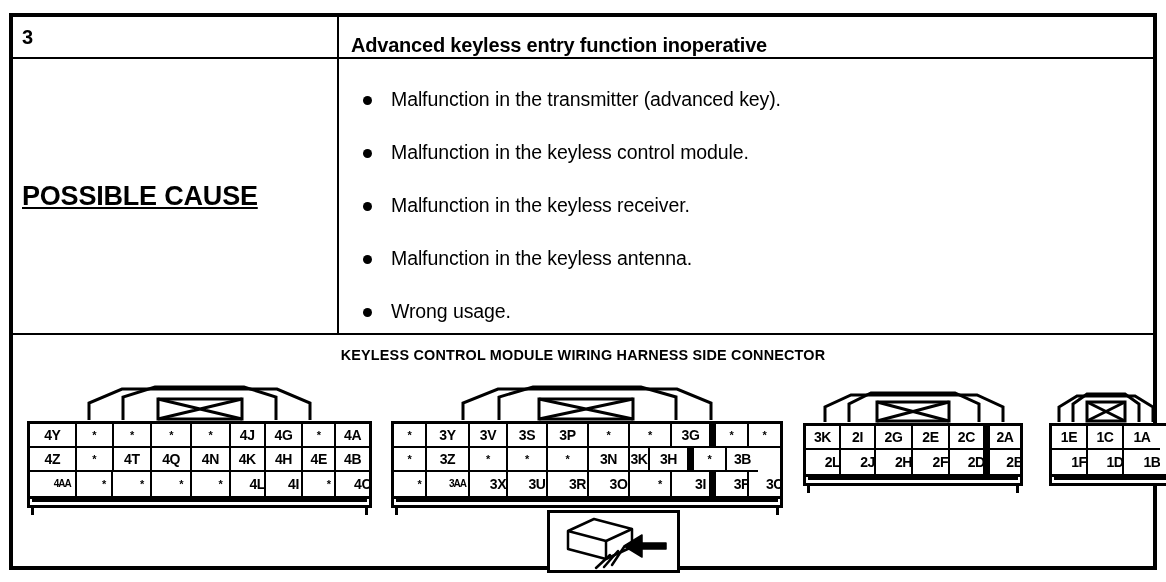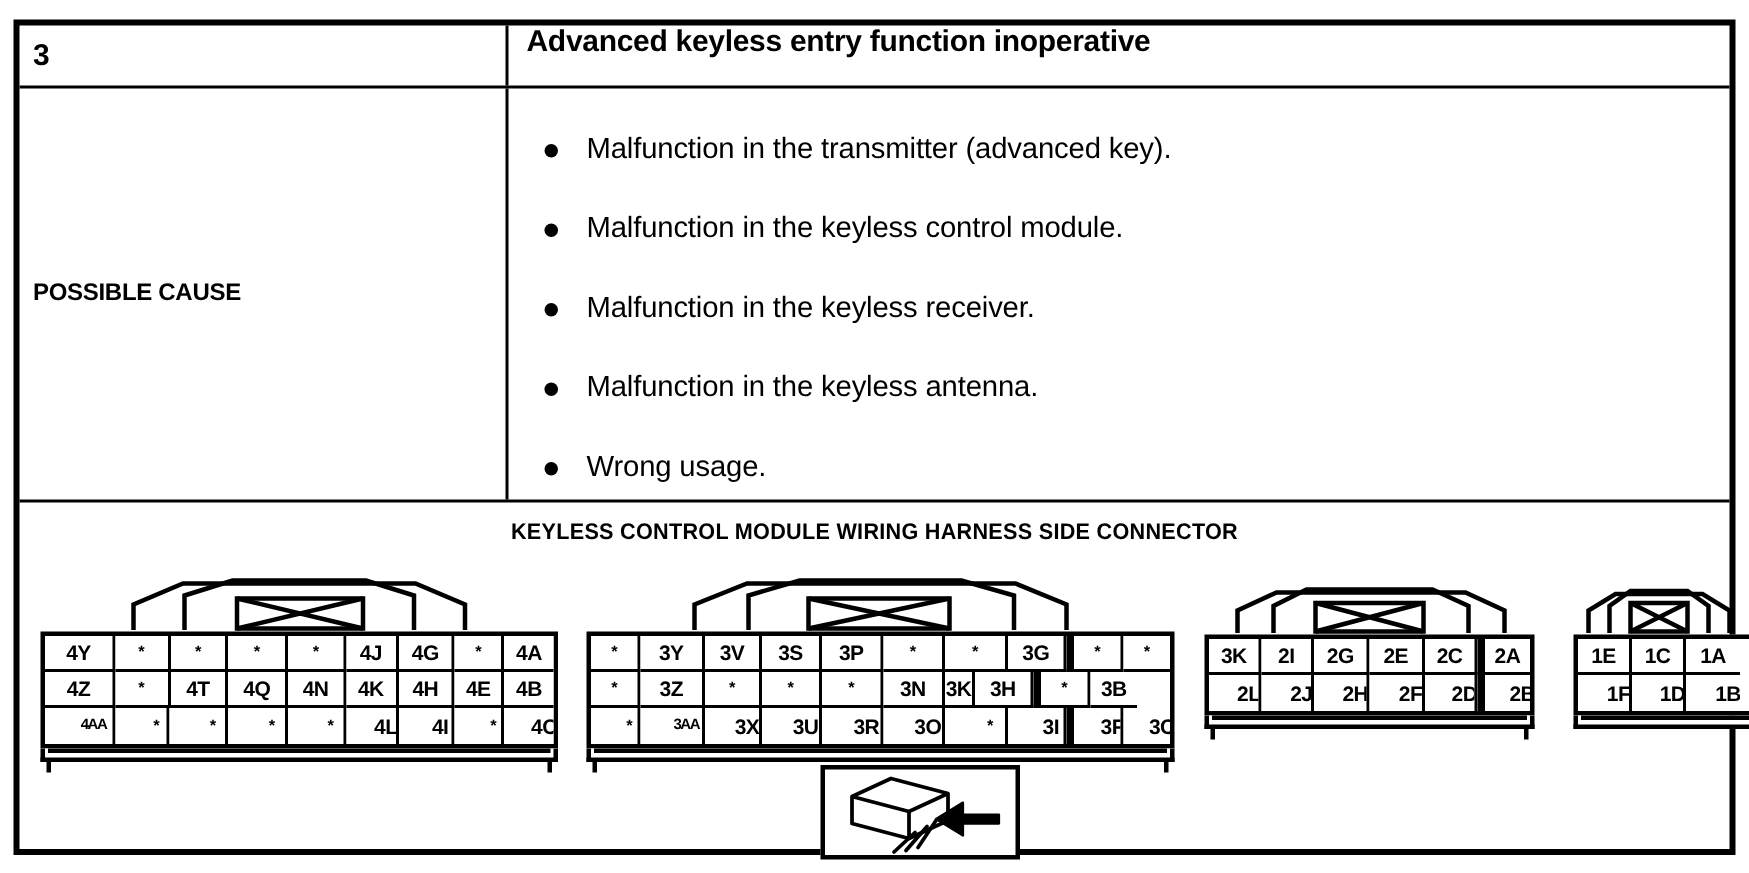--- a/index.html
+++ b/index.html
@@ -56,21 +56,21 @@
   .cell-no-text {
     font-size: 20px;
     font-weight: bold;
     letter-spacing: -0.2px;
   }
   .cell-title {
     position: absolute;
     left: 326px; top: 0;
     right: 0; height: 100%;
     display: flex;
-    align-items: flex-start;
+    align-items: flex-end;
     padding-left: 12px;
     box-sizing: border-box;
   }
   .cell-title-text {
     font-size: 20px;
     font-weight: bold;
     letter-spacing: -0.2px;
   }
 
   
@@ -87,23 +87,24 @@
     left: 0; top: 0;
     width: 326px;
     height: 100%;
     border-right: 2px solid #000;
     box-sizing: border-box;
     display: flex;
     align-items: center;
     padding-left: 9px;
   }
   .cell-cause-label-text {
-    font-size: 16px;
+    font-size: 27px;
     font-weight: bold;
     letter-spacing: -0.2px;
+    text-decoration: underline;
   }
   .cell-cause-list {
     position: absolute;
     left: 326px; top: 0;
     right: 0; height: 100%;
     box-sizing: border-box;
     padding: 14px 0 0 52px;
   }
   .cause-item {
     position: relative;

